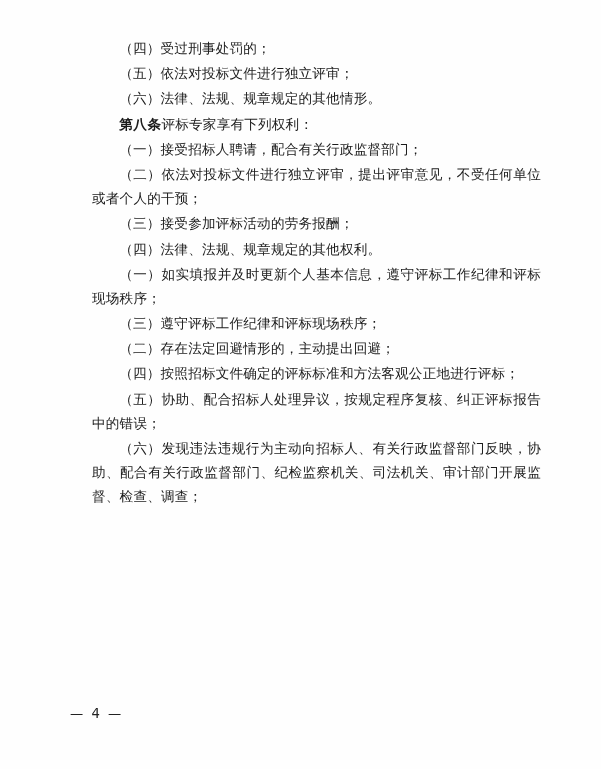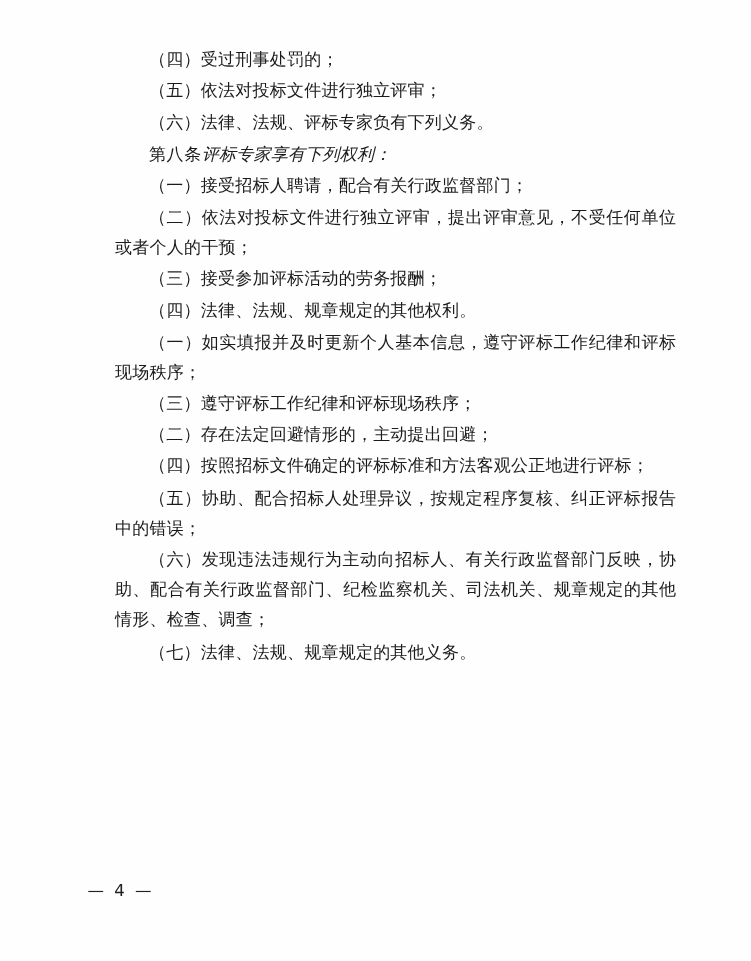--- a/index.html
+++ b/index.html
@@ -29,58 +29,56 @@
     color: #1b1b1b;
   }
   .para {
     margin: 0 0 1px 0;
     text-indent: 2em;
     text-align: justify;
     text-justify: inter-ideograph;
     white-space: normal;
   }
   .art-head {
-    font-weight: normal;
+    font-weight: bold;
     letter-spacing: 0.5px;
   }
   .art-text {
     font-weight: normal;
-    font-style: italic;
   }
   .page-number {
     position: absolute;
     left: 70px;
     bottom: 48px;
     font-size: 13.2px;
     letter-spacing: 2px;
     color: #222;
   }
 </style>
 </head>
 <body>
 
 <div class="page">
   <div class="doc-body">
 
     <p class="para">（四）受过刑事处罚的；</p>
     <p class="para">（五）依法对投标文件进行独立评审；</p>
-    <p class="para">（六）法律、法规、评标专家负有下列义务。</p>
+    <p class="para">（六）法律、法规、规章规定的其他情形。</p>
 
     <p class="para"><span class="art-head">第八条</span><span class="art-text">评标专家享有下列权利：</span></p>
 
     <p class="para">（一）接受招标人聘请，配合有关行政监督部门；</p>
     <p class="para">（二）依法对投标文件进行独立评审，提出评审意见，不受任何单位或者个人的干预；</p>
     <p class="para">（三）接受参加评标活动的劳务报酬；</p>
     <p class="para">（四）法律、法规、规章规定的其他权利。</p>
 
 
     <p class="para">（一）如实填报并及时更新个人基本信息，遵守评标工作纪律和评标现场秩序；</p>
     <p class="para">（三）遵守评标工作纪律和评标现场秩序；</p>
     <p class="para">（二）存在法定回避情形的，主动提出回避；</p>
     <p class="para">（四）按照招标文件确定的评标标准和方法客观公正地进行评标；</p>
     <p class="para">（五）协助、配合招标人处理异议，按规定程序复核、纠正评标报告中的错误；</p>
-    <p class="para">（六）发现违法违规行为主动向招标人、有关行政监督部门反映，协助、配合有关行政监督部门、纪检监察机关、司法机关、规章规定的其他情形、检查、调查；</p>
-    <p class="para">（七）法律、法规、规章规定的其他义务。</p>
+    <p class="para">（六）发现违法违规行为主动向招标人、有关行政监督部门反映，协助、配合有关行政监督部门、纪检监察机关、司法机关、审计部门开展监督、检查、调查；</p>
 
   </div>
 
   <div class="page-number">— 4 —</div>
 </div>
 
 </body></html>

